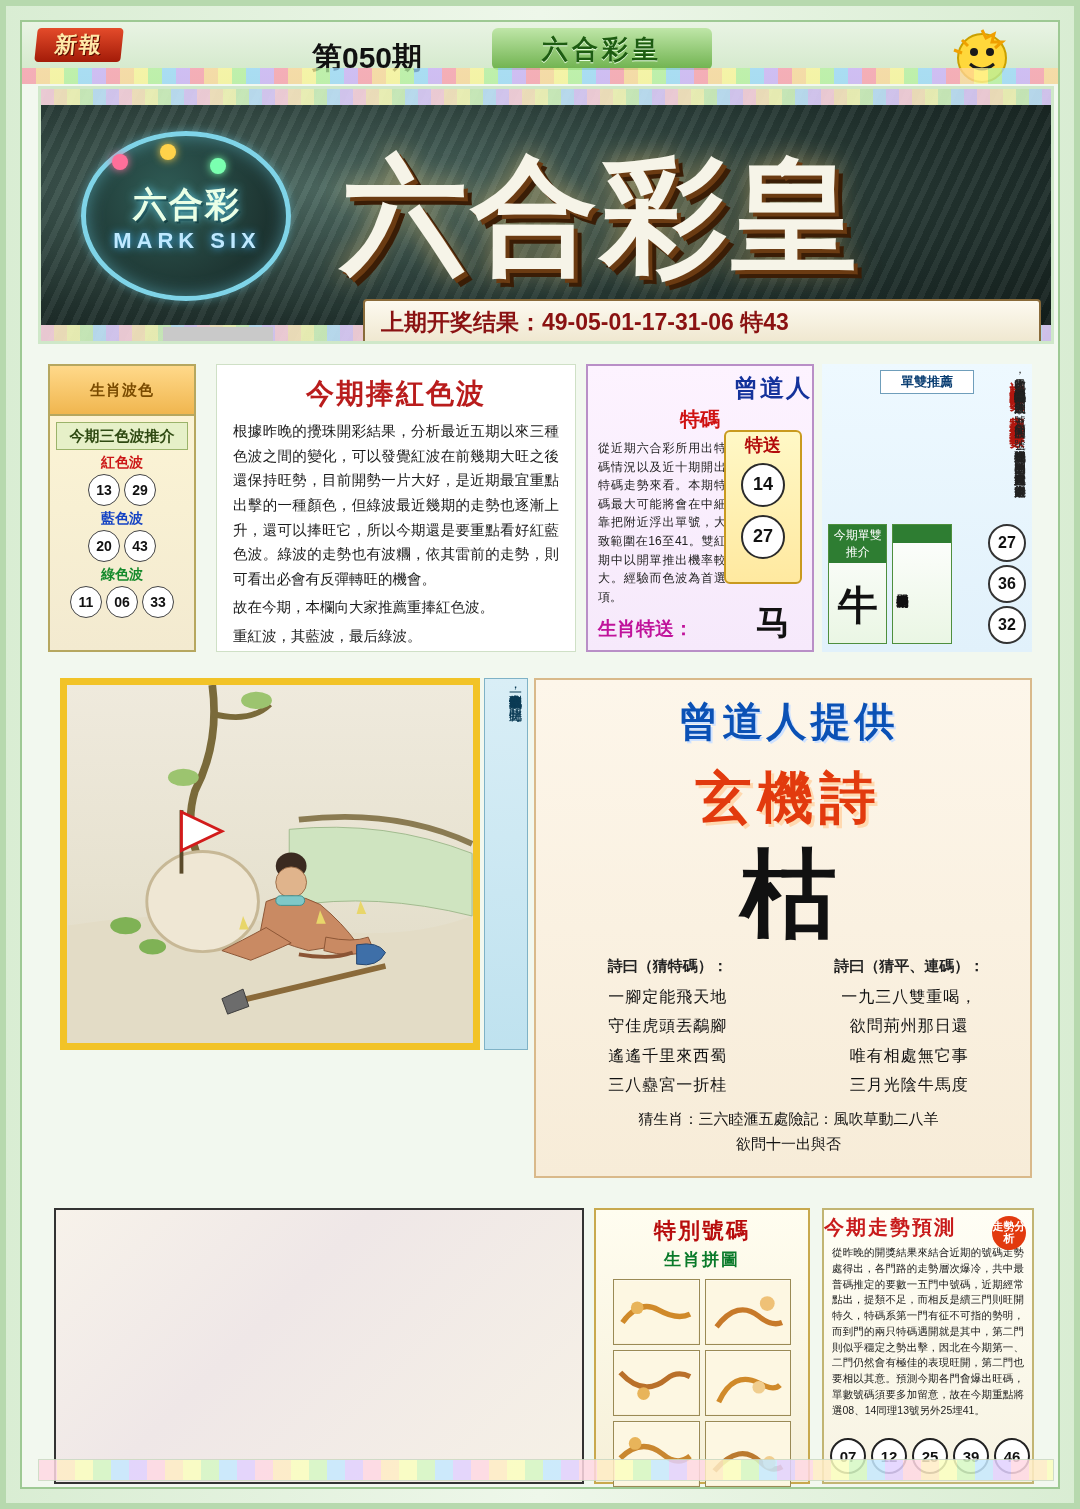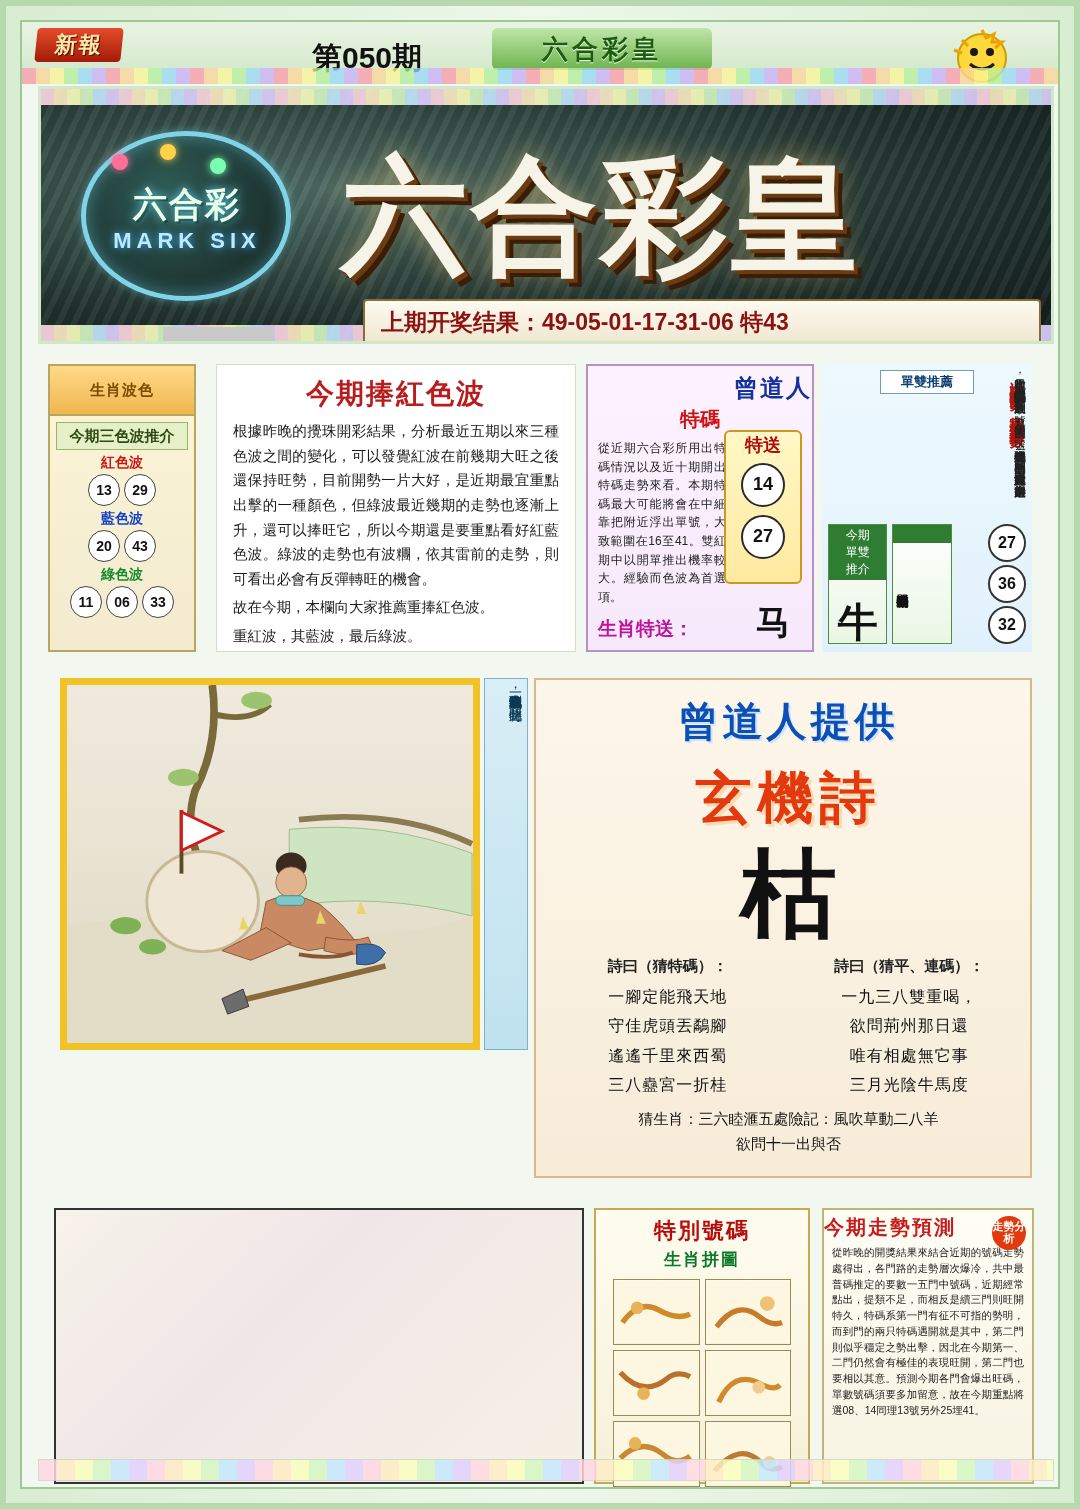--- a/index.html
+++ b/index.html
@@ -159,21 +159,21 @@
   .p4{left:784px;top:12px;width:210px;height:288px;
       background:linear-gradient(180deg,#eef9ff,#e1f1fb);border:2px solid #7fae c9;border-color:#7faec9;}
   .p4 .tag{margin:6px auto 0;width:92px;height:22px;background:#fff;border:1px solid #6f9ebb;
      display:flex;align-items:center;justify-content:center;font-size:13px;font-weight:bold;color:#0b3f73;}
   .p4 .vtext{position:absolute;right:6px;top:6px;width:26px;font-size:15px;font-weight:bold;color:#b1170f;
      writing-mode:vertical-rl;line-height:1.25;letter-spacing:2px;}
   .p4 .vtext2{position:absolute;left:86px;top:6px;width:120px;font-size:11.5px;color:#222;
      writing-mode:vertical-rl;line-height:1.5;height:120px;}
   .p4 .boxes{position:absolute;left:6px;bottom:8px;width:198px;height:120px;display:flex;gap:5px;}
   .bx{background:linear-gradient(180deg,#ffffff,#eaf6e4);border:1.5px solid #4e8f3e;}
-  .bx .bh{background:#2e7d32;color:#fff;font-size:12px;text-align:center;padding:2px 12px;}
+  .bx .bh{background:#2e7d32;color:#fff;font-size:12px;text-align:center;padding:2px 0;}
   .bx .bv{display:flex;align-items:center;justify-content:center;height:84px;font-size:40px;font-weight:bold;color:#111;}
   .bx1{width:58px}
   .bx2{width:58px}
   .bx2 .bv{font-size:12px;writing-mode:vertical-rl;}
   .numcol{width:70px;display:flex;flex-direction:column;justify-content:space-between;}
   .numcol .ball{width:34px;height:34px;margin-left:auto;border:2px solid #333;font-size:16px;}
   
   .r2{position:absolute;left:16px;top:648px;width:1016px;height:520px;}
   .cartoon{
     position:absolute;left:22px;top:8px;width:420px;height:372px;
@@ -464,18 +464,25 @@
                 <circle cx="60" cy="38" r="6" fill="#f0cd8e"></circle>
               </svg>
           </div>
         </div>
       </div>
 
       <div class="trend">
         <div class="badge-round">走勢分析</div>
         <div class="th">今期走勢預測</div>
         <div class="tb">從昨晚的開獎結果來結合近期的號碼走勢處得出，各門路的走勢層次爆冷，共中最普碼推定的要數一五門中號碼，近期經常點出，提類不足，而相反是續三門則旺開特久，特碼系第一門有征不可指的勢明，而到門的兩只特碼遇開就是其中，第二門則似乎穩定之勢出擊，因北在今期第一、二門仍然會有極佳的表現旺開，第二門也要相以其意。預測今期各門會爆出旺碼，單數號碼須要多加留意，故在今期重點將選08、14同理13號另外25埋41。</div>
+        <div class="balls">
+          <div class="ball">07</div>
+          <div class="ball">12</div>
+          <div class="ball">25</div>
+          <div class="ball">39</div>
+          <div class="ball">46</div>
+        </div>
       </div>
     </div>
 
     <div class="botstrip"></div>
   </div>
 </div>
 
 </body></html>

